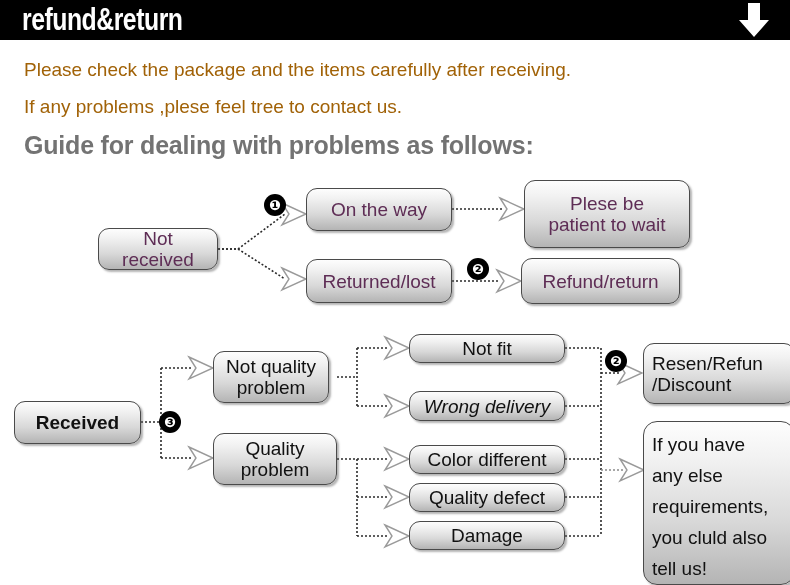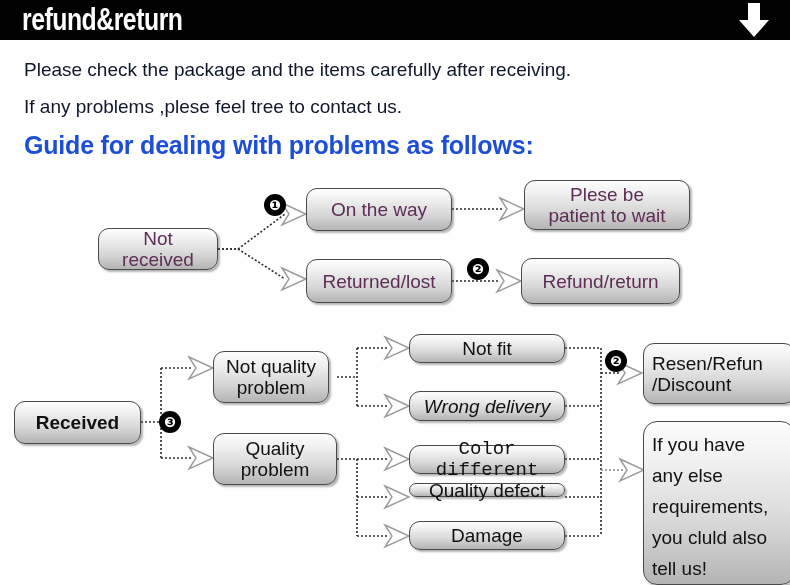--- a/index.html
+++ b/index.html
@@ -22,28 +22,28 @@
     font-family:"Liberation Sans Narrow","Liberation Sans",sans-serif;
     font-size:31px;font-weight:bold;
     letter-spacing:-0.6px;
     transform:scaleX(0.80);transform-origin:left top;
     line-height:36px;white-space:nowrap;
   }
   .header-arrow{position:absolute;right:16px;top:3px;width:40px;height:35px;}
 
   
   .intro-line{
-    position:absolute;left:24px;color:#0f172a;
+    position:absolute;left:24px;color:#a16207;
     font-size:19px;line-height:22px;white-space:nowrap;
   }
   .intro-1{top:59px;}
   .intro-2{top:96px;}
   .guide-heading{
     position:absolute;left:24px;top:131px;
-    color:#1d4ed8;font-size:25px;font-weight:bold;
+    color:#737373;font-size:25px;font-weight:bold;
     white-space:nowrap;letter-spacing:-0.2px;
   }
 
   
   .node{
     position:absolute;box-sizing:border-box;
     border:1px solid #4a4a4a;
     border-radius:11px;
     background:linear-gradient(to bottom,#fdfdfd 0%,#f2f2f2 22%,#d8d8d8 62%,#b4b4b4 100%);
     box-shadow:2px 2px 2px rgba(90,90,90,0.45);
@@ -140,21 +140,21 @@
     <path class="dotline-grey" d="M 601,470 L 623,470"></path>
     <polygon class="arrowhead" points="620,459 644,470 620,481 627,470"></polygon>
   </svg>
 
   <div class="node purple" style="left:98px;top:228px;width:120px;height:42px;">Not received</div>
 
   <div class="node purple" style="left:306px;top:188px;width:146px;height:43px;">On the way</div>
 
   <div class="node purple" style="left:306px;top:259px;width:146px;height:44px;">Returned/lost</div>
 
-  <div class="node purple" style="left:524px;top:180px;width:166px;height:50px;white-space:pre-line;">Plese be
+  <div class="node purple" style="left:524px;top:180px;width:166px;height:68px;white-space:pre-line;">Plese be
 patient to wait</div>
 
   <div class="node purple" style="left:521px;top:258px;width:159px;height:46px;">Refund/return</div>
 
   <div class="marker" style="left:264px;top:194px;">❶</div>
 
   <div class="marker" style="left:467px;top:258px;">❷</div>
 
   <div class="node" style="left:14px;top:401px;width:127px;height:43px;font-weight:bold;">Received</div>
 
@@ -163,23 +163,23 @@
   <div class="node" style="left:213px;top:351px;width:116px;height:52px;white-space:pre-line;">Not quality
 problem</div>
 
   <div class="node" style="left:213px;top:433px;width:124px;height:52px;white-space:pre-line;">Quality
 problem</div>
 
   <div class="node" style="left:409px;top:334px;width:156px;height:29px;">Not fit</div>
 
   <div class="node" style="left:409px;top:391px;width:156px;height:30px;font-style:italic;">Wrong delivery</div>
 
-  <div class="node" style="left:409px;top:445px;width:156px;height:29px;font-family:Liberation Mono, monospace;">Color different</div>
+  <div class="node" style="left:409px;top:445px;width:156px;height:29px;">Color different</div>
 
-  <div class="node" style="left:409px;top:483px;width:156px;height:14px;">Quality defect</div>
+  <div class="node" style="left:409px;top:483px;width:156px;height:29px;">Quality defect</div>
 
   <div class="node" style="left:409px;top:521px;width:156px;height:29px;">Damage</div>
 
   <div class="marker" style="left:605px;top:350px;">❷</div>
 
   <div class="node left-text" style="left:643px;top:343px;width:152px;height:61px;white-space:pre-line;">Resen/Refun
 /Discount</div>
 
   <div class="node note" style="left:643px;top:421px;width:152px;height:164px;white-space:pre-line;">If you have
 any else

